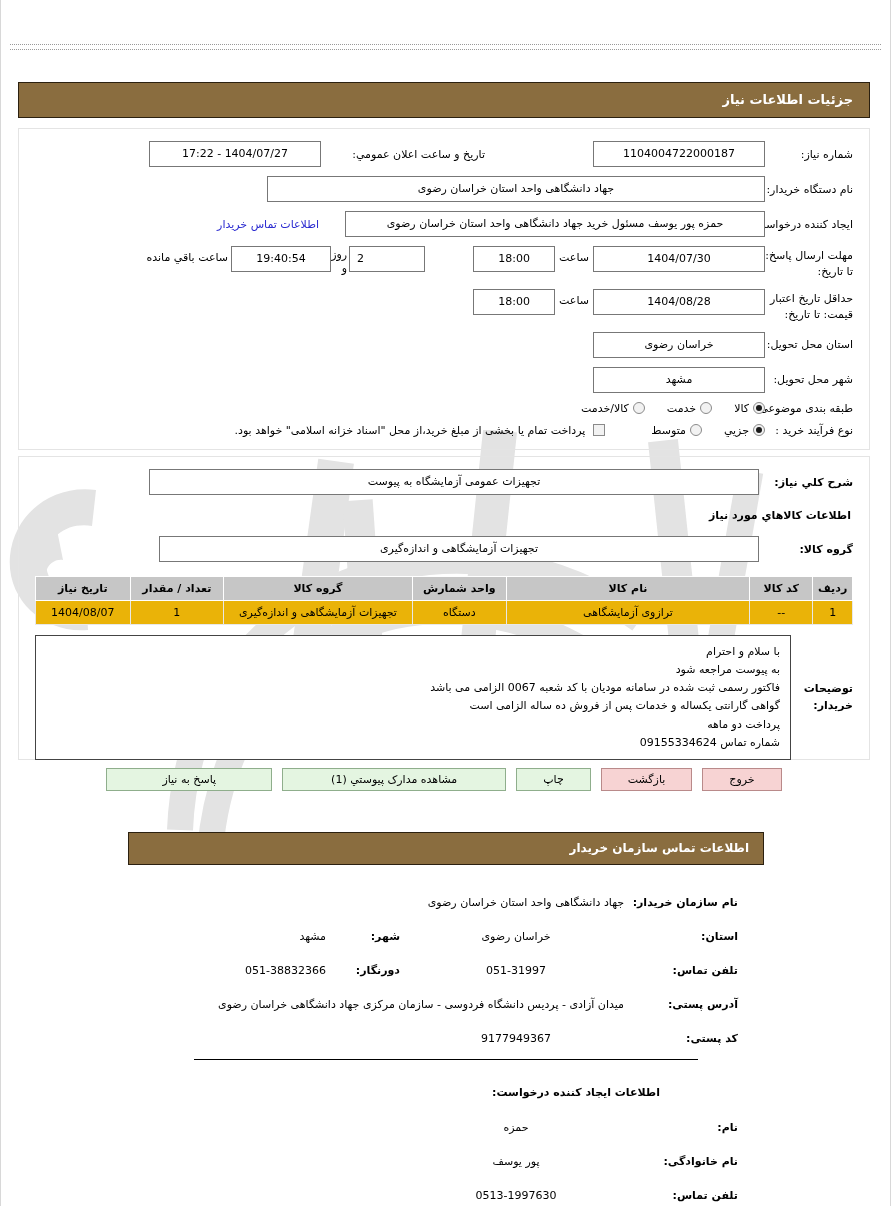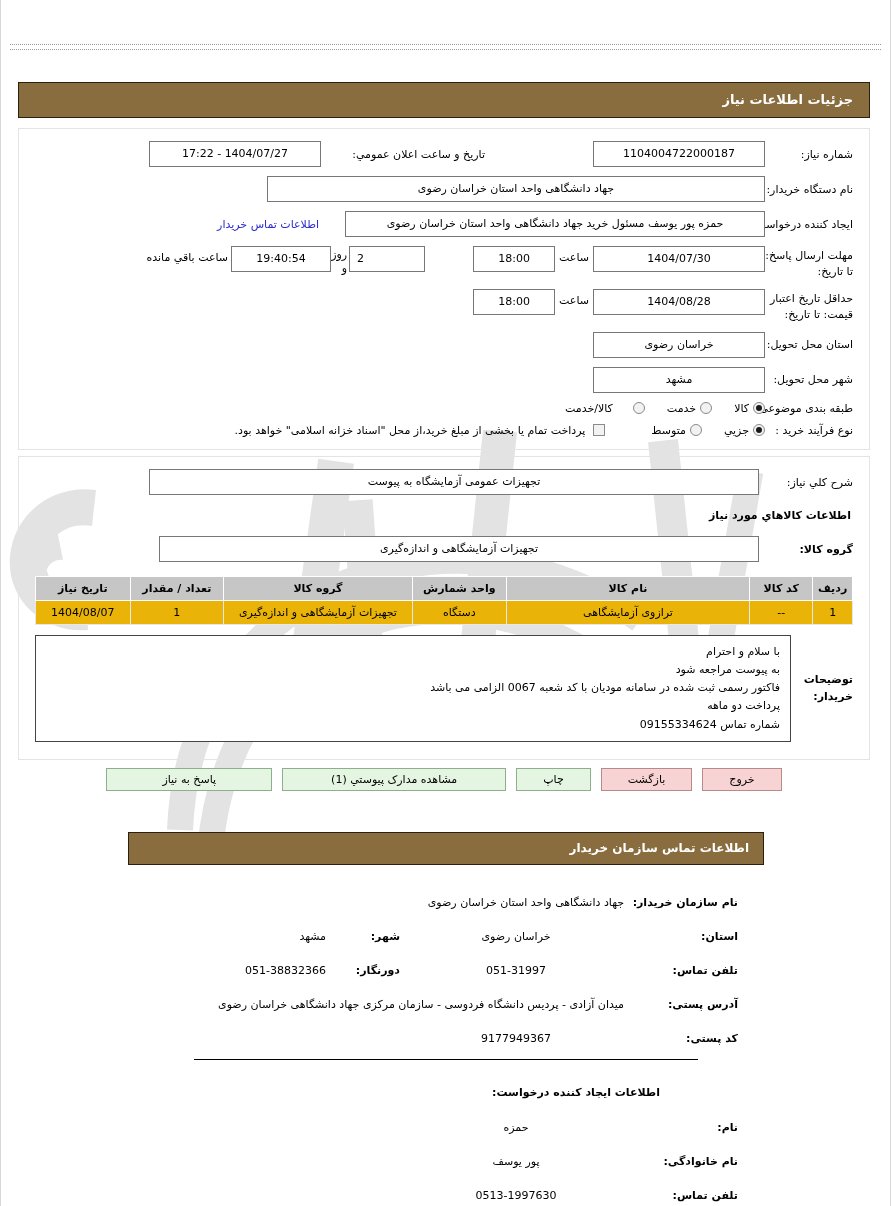--- a/index.html
+++ b/index.html
@@ -249,38 +249,38 @@
     <div class="box" style="width:172px;">مشهد</div>
   </div>
 
   <div class="frow" style="margin-bottom:9px;">
     <div class="lbl" style="width:88px;">طبقه بندی موضوعی:</div>
     <span class="radio on"></span>
     <span class="lbl" style="margin:0 4px 0 22px;">کالا</span>
     <span class="radio"></span>
     <span class="lbl" style="margin:0 4px 0 22px;">خدمت</span>
     <span class="radio"></span>
-    <span class="lbl" style="margin:0 20px 0 0;">کالا/خدمت</span>
+    <span class="lbl" style="margin:0 4px 0 0;">کالا/خدمت</span>
   </div>
 
   <div class="frow" style="margin-bottom:0;">
     <div class="lbl" style="width:88px;padding-left:32px;">نوع فرآیند خرید :</div>
     <span class="radio on"></span>
     <span class="lbl" style="margin:0 4px 0 22px;">جزيي</span>
     <span class="radio"></span>
     <span class="lbl" style="margin:0 4px 0 46px;">متوسط</span>
     <span class="chk"></span>
     <span class="lbl" style="margin-right:8px;">پرداخت تمام یا بخشی از مبلغ خرید،از محل "اسناد خزانه اسلامی" خواهد بود.</span>
   </div>
 </div>
 
 <div class="panel" style="position:absolute; left:18px; top:456px; width:852px; height:304px; padding:12px 16px;">
 
   <div class="frow" style="margin-bottom:14px;">
-    <div class="lbl" style="width:94px; font-weight:normal;">شرح كلي نیاز:</div>
+    <div class="lbl" style="width:94px; font-weight:bold;">شرح كلي نیاز:</div>
     <div class="box" style="width:610px;">تجهیزات عمومی آزمایشگاه به پیوست</div>
   </div>
 
   <div style="font-weight:bold; font-size:11px; text-align:right; margin:0 2px 14px 0;">اطلاعات كالاهاي مورد نیاز</div>
 
   <div class="frow" style="margin-bottom:14px;">
     <div class="lbl" style="width:94px; font-weight:bold;">گروه کالا:</div>
     <div class="box" style="width:600px;">تجهیزات آزمایشگاهی و اندازه‌گیری</div>
   </div>
 
@@ -310,20 +310,21 @@
   </table>
 
   <div class="notes-wrap" style="margin-top:10px;">
     <div class="notes-label">
       <span style="display:block; width:62px;">توضیحات خریدار:</span>
     </div>
     <div class="notes-box">
       <div>با سلام و احترام</div>
       <div>به پیوست مراجعه شود</div>
       <div>فاكتور رسمی ثبت شده در سامانه مودیان با کد شعبه 0067 الزامی می باشد</div>
+      <div>گواهی گارانتی یکساله و خدمات پس از فروش ده ساله الزامی است</div>
       <div>پرداخت دو ماهه</div>
       <div>شماره تماس 09155334624</div>
     </div>
   </div>
 </div>
 
 <div class="btnrow" style="position:absolute; left:18px; top:768px; width:852px; z-index:3; margin-top:0;">
   <div class="btn pink">خروج</div>
   <div class="btn pink">بازگشت</div>
   <div class="btn green">چاپ</div>

